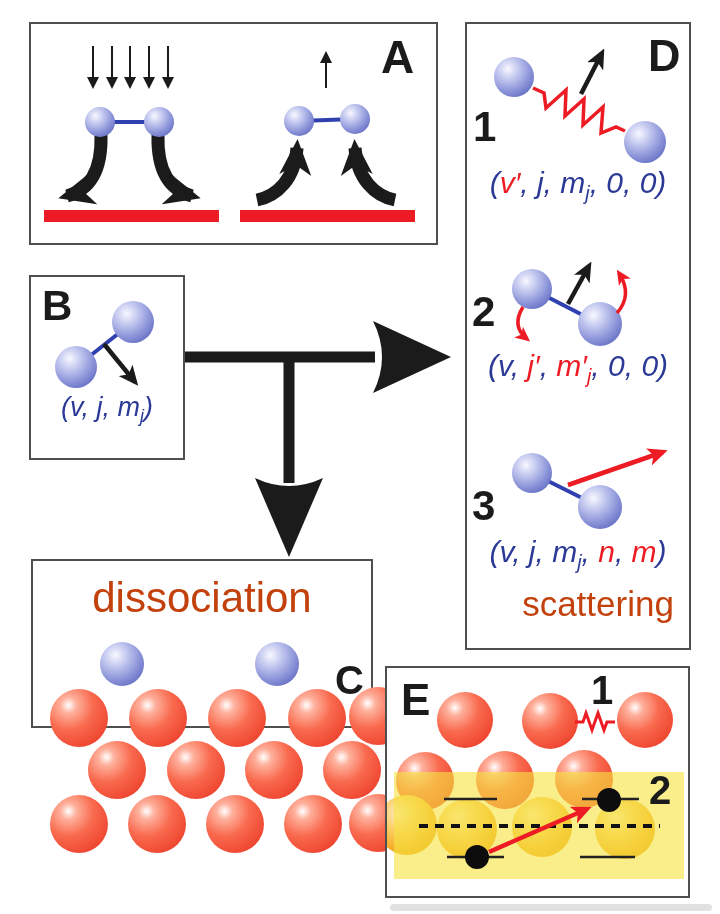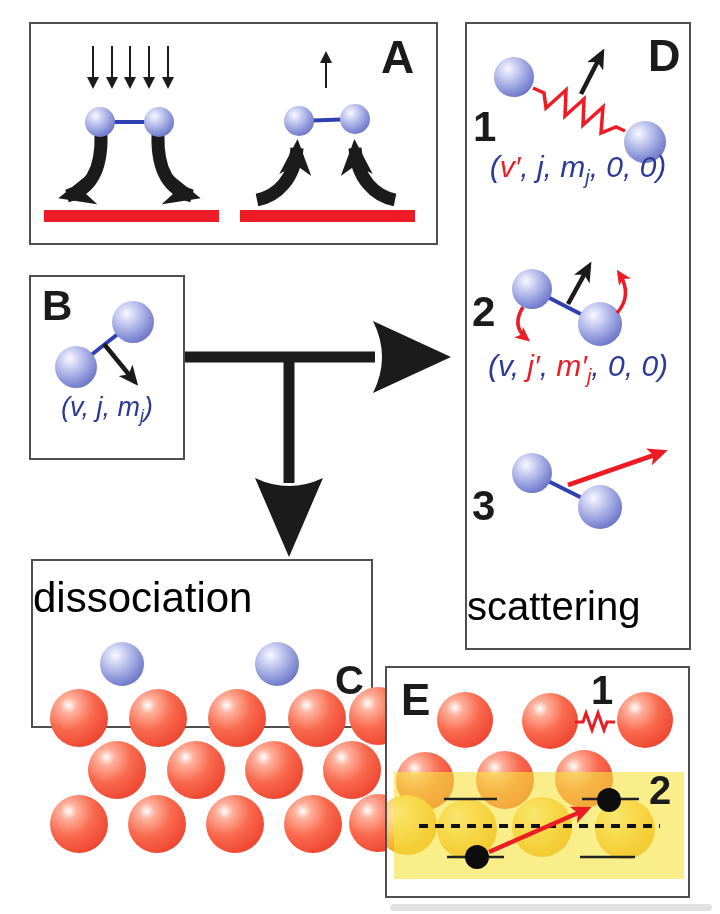--- a/index.html
+++ b/index.html
@@ -4,21 +4,21 @@
 <style>
   html,body{margin:0;padding:0;background:#fff;}
   #fig{position:relative;width:720px;height:914px;background:#ffffff;overflow:hidden;
        font-family:"Liberation Sans",sans-serif;}
   .panel{position:absolute;background:#fff;border:2px solid #4f4f4f;box-sizing:border-box;}
   .psvg{position:absolute;left:0;top:0;}
   .lbl{position:absolute;font-weight:bold;color:#1b1b1b;line-height:1;}
   .state{position:absolute;left:0;width:100%;text-align:center;font-style:italic;
          color:#2b3a96;line-height:1;white-space:nowrap;}
   .state sub{font-size:.66em;line-height:0;}
-  .caption{position:absolute;left:0;width:100%;color:#000000;line-height:1;}
+  .caption{position:absolute;left:0;width:100%;text-align:center;color:#c2410c;line-height:1;}
   .overlay-lbl{position:absolute;font-weight:bold;color:#1b1b1b;line-height:1;z-index:5;}
 </style>
 </head>
 <body>
 
 <div id="fig">
 
   <svg width="0" height="0" style="position:absolute" aria-hidden="true">
     <defs>
       <radialGradient id="gBlue" cx="35%" cy="30%" r="75%">
@@ -199,21 +199,22 @@
 
       <g>
         <line x1="65" y1="449" x2="133" y2="483" stroke="#3040b0" stroke-width="4"></line>
         <line x1="101" y1="461" x2="196" y2="428" stroke="#ed1c24" stroke-width="4.5" marker-end="url(#mR)"></line>
         <circle cx="65" cy="449" r="20" fill="url(#gBlue)"></circle>
         <circle cx="133" cy="483" r="22" fill="url(#gBlue)"></circle>
       </g>
     </svg>
     <div class="lbl" style="left:181px;top:9px;font-size:45px;">D</div>
     <div class="lbl" style="left:6px;top:82px;font-size:42px;">1</div>
-    <div class="state" style="top:128px;font-size:30px;"><span style="color: rgb(43, 58, 150);">(</span><span style="color: rgb(237, 28, 36);">v′</span><span style="color: rgb(43, 58, 150);">, j, m</span><sub style="color: rgb(43, 58, 150);">j</sub><span style="color: rgb(43, 58, 150);">, 0, 0)</span></div>
+    <div class="state" style="top:144px;font-size:30px;"><span style="color: rgb(43, 58, 150);">(</span><span style="color: rgb(237, 28, 36);">v′</span><span style="color: rgb(43, 58, 150);">, j, m</span><sub style="color: rgb(43, 58, 150);">j</sub><span style="color: rgb(43, 58, 150);">, 0, 0)</span></div>
     <div class="lbl" style="left:5px;top:267px;font-size:42px;">2</div>
     <div class="state" style="top:327px;font-size:30px;"><span style="color: rgb(43, 58, 150);">(v, </span><span style="color: rgb(237, 28, 36);">j′</span><span style="color: rgb(43, 58, 150);">, </span><span style="color: rgb(237, 28, 36);">m′</span><sub style="color: rgb(237, 28, 36);">j</sub><span style="color: rgb(43, 58, 150);">, 0, 0)</span></div>
     <div class="lbl" style="left:5px;top:461px;font-size:42px;">3</div>
-    <div class="caption" style="top:562px;font-size:40px;">scattering</div>
+    <div class="state" style="top:513px;font-size:30px;"><span style="color: rgb(43, 58, 150);">(v, j, m</span><sub style="color: rgb(43, 58, 150);">j</sub><span style="color: rgb(43, 58, 150);">, </span><span style="color: rgb(237, 28, 36);">n</span><span style="color: rgb(43, 58, 150);">, </span><span style="color: rgb(237, 28, 36);">m</span><span style="color: rgb(43, 58, 150);">)</span></div>
+    <div class="caption" style="top:562px;font-size:35px;padding-left:20px;">scattering</div>
   </div>
 
   <div style="position:absolute;left:390px;top:904px;width:322px;height:7px;background:#c9c9c9;opacity:.55;border-radius:4px;"></div>
 </div>
 
 </body></html>

